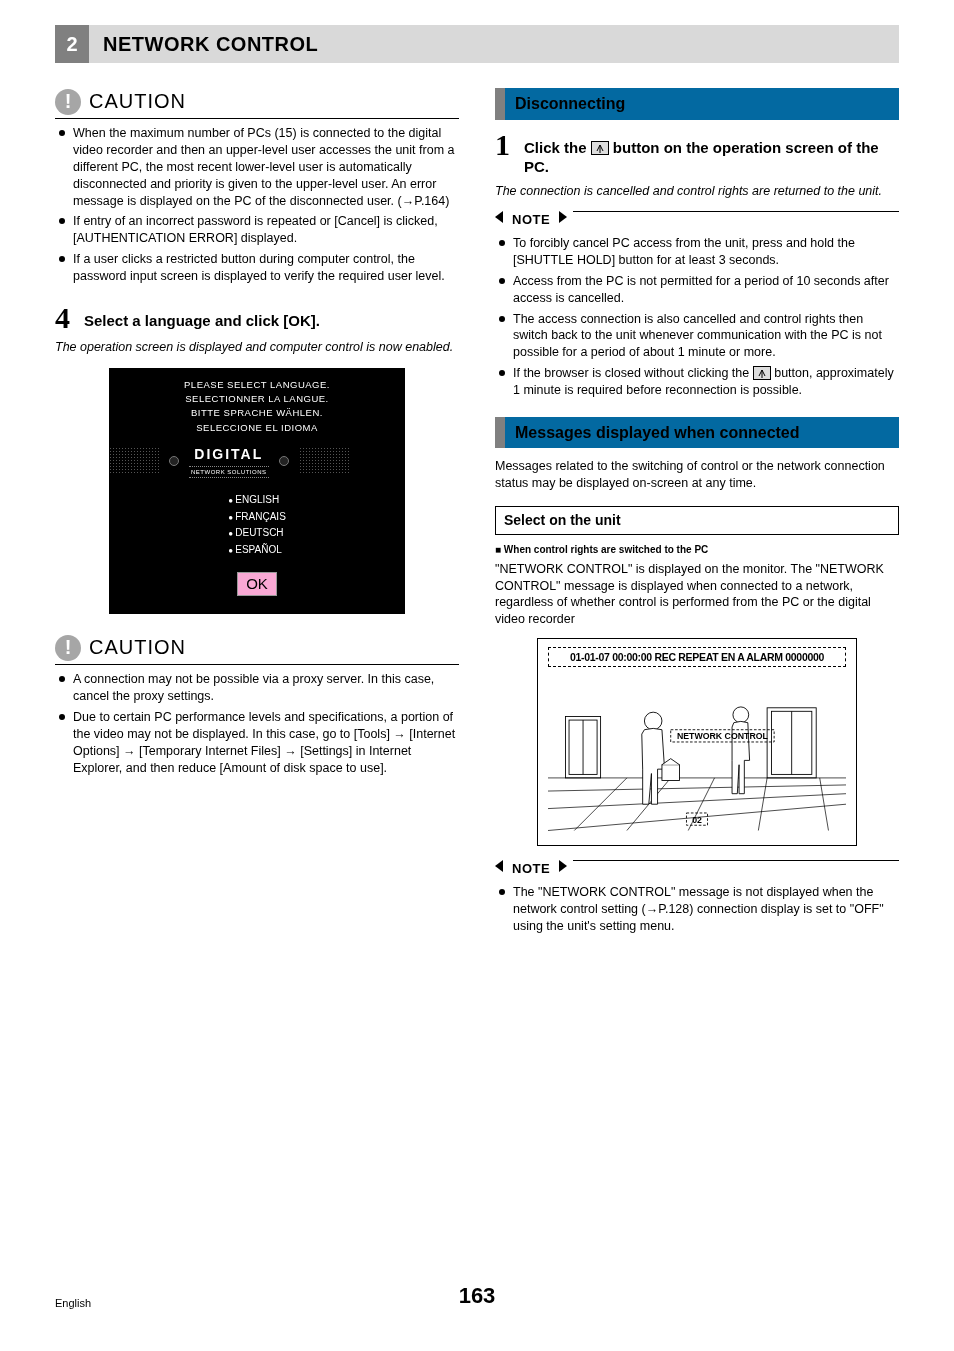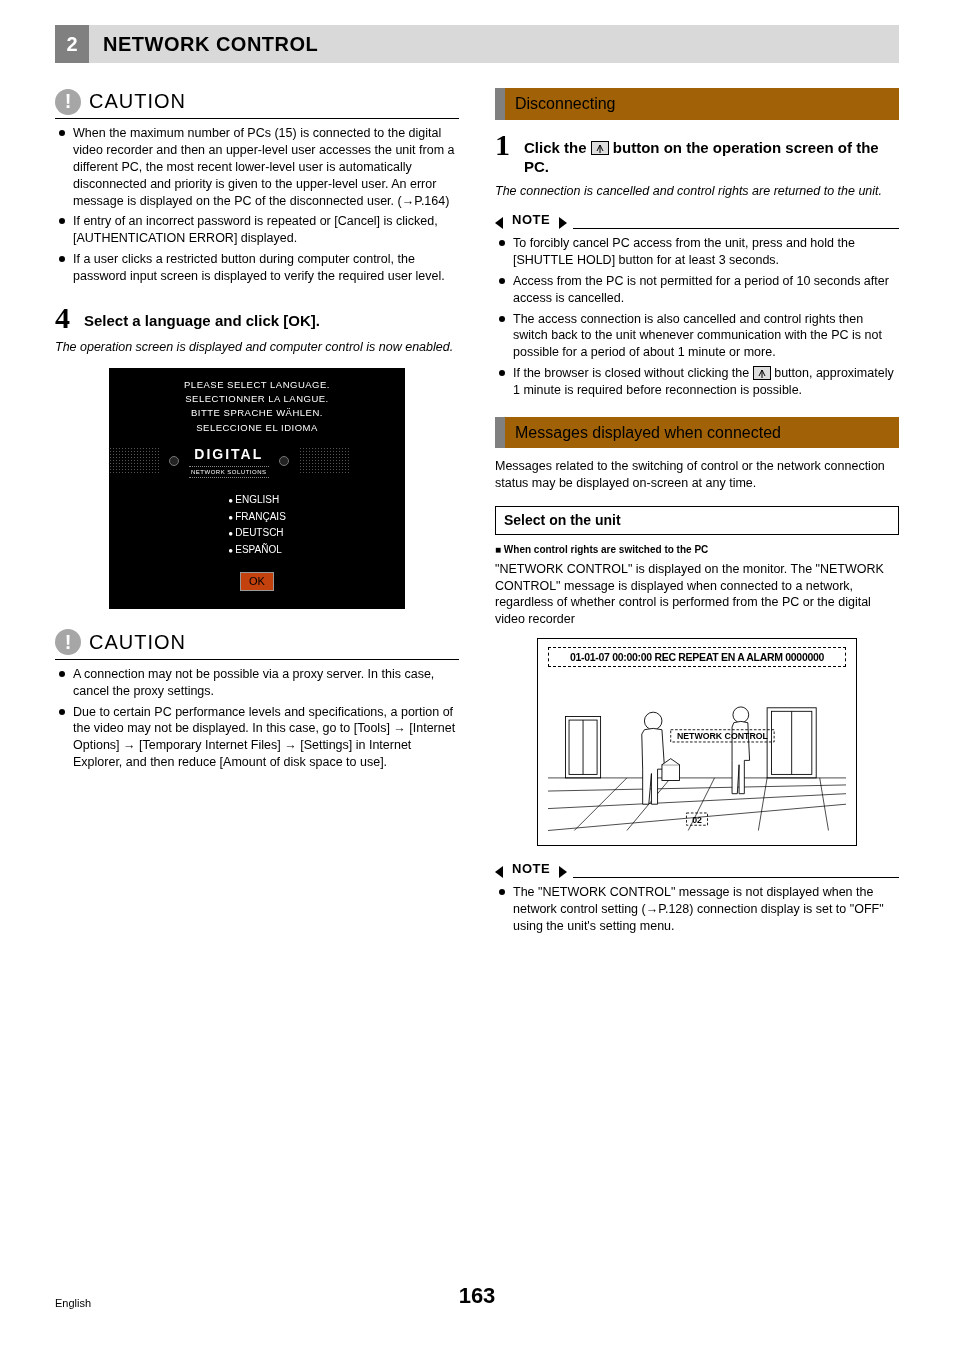--- a/index.html
+++ b/index.html
@@ -91,33 +91,33 @@
     background-image: radial-gradient(circle, #555 0.8px, transparent 0.8px);
     background-size: 3px 3px;
     position: relative;
   }
   .screw { width:10px; height:10px; border:1px solid #777; border-radius:50%; background:#222; }
   .digital-logo { font-weight: bold; font-size: 14px; letter-spacing: 2px; }
   .digital-sub { font-size: 6px; border-top: 1px dotted #888; border-bottom: 1px dotted #888; padding: 1px 2px; letter-spacing: 0.5px; margin-top: 2px; }
   .lang-list { text-align: left; display: inline-block; font-size: 10px; }
   .lang-list div { margin: 3px 0; }
   .lang-list div::before { content: "● "; font-size: 8px; }
-  .ok-btn { display:inline-block; margin-top: 12px; background:#c2410c; border:1px solid #999; padding: 1px 8px; font-size:11px; color:#000; }
+  .ok-btn { display:inline-block; margin-top: 12px; background:#f9a8d4; border:1px solid #999; padding: 1px 8px; font-size:15px; color:#000; }
 
   .section-bar {
-    background: #a16207;
+    background: #0369a1;
     border-left: 10px solid #808080;
     padding: 5px 10px;
-    font-weight: normal;
+    font-weight: bold;
     font-size: 16px;
     margin: 0 0 10px 0;
   }
 
   .note-head {
-    display: flex; align-items: flex-end; gap: 6px;
+    display: flex; align-items: flex-start; gap: 6px;
     margin: 10px 0 6px 0; position: relative;
   }
   .note-head::after {
     content:""; flex:1; height:0; border-top:1.5px solid #000;
   }
   .note-label {
     font-family: "Arial Black", Arial, sans-serif;
     font-weight: 900; font-size: 13px; letter-spacing: 0.5px;
     padding: 0 3px;
   }

